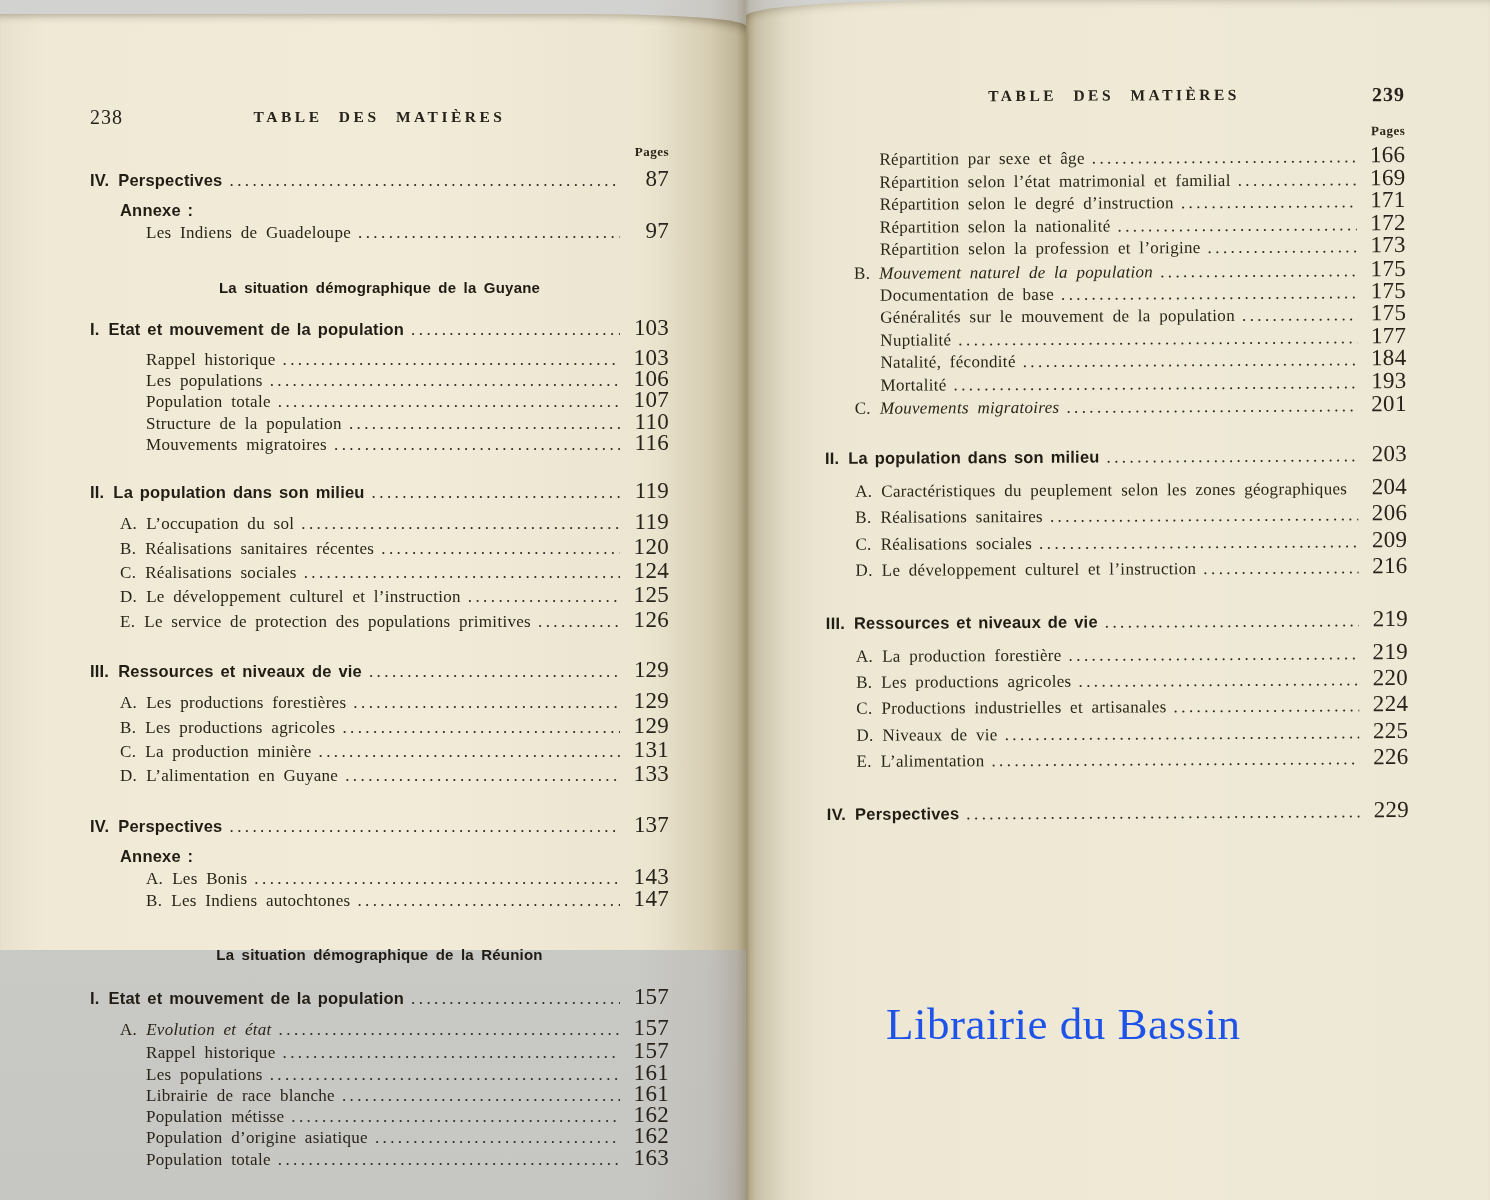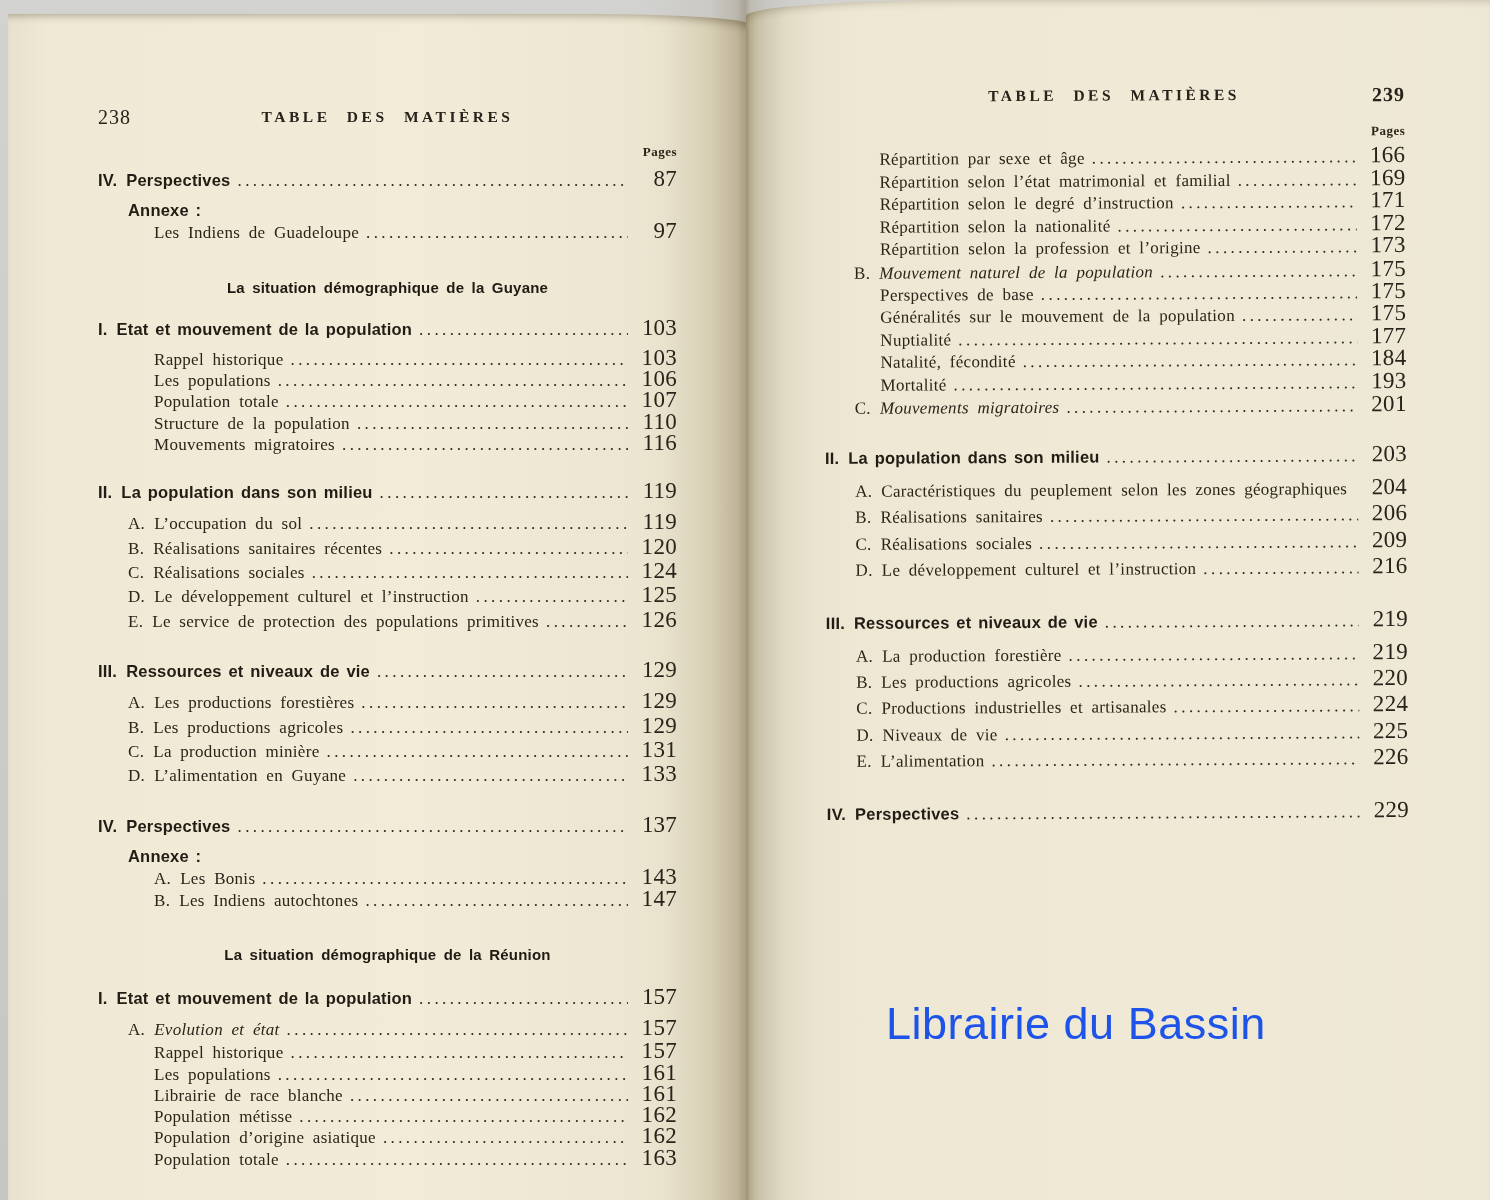--- a/index.html
+++ b/index.html
@@ -7,21 +7,21 @@
     position:relative;
     width:1490px;height:1200px;
     margin:0 auto;
     background:linear-gradient(180deg,#d2d2d0 0%,#c6c6c3 100%);
     overflow:hidden;
     font-family:"Liberation Serif", serif;
     color:#2b2519;
   }
   .page{position:absolute;box-sizing:border-box;}
   .page-left{
-    left:8px;top:14px;width:746px;height:1186px;
+    left:0;top:14px;width:746px;height:936px;
     background:linear-gradient(90deg,#e7e1cd 0px,#efe9d6 45px,#f1ebd8 55%,#ece5d0 88%,#d6cdb2 99%,#c9bfa2 100%);
     border-top-right-radius:160px 12px;
     box-shadow:inset 0 8px 9px -7px rgba(70,60,35,.45);
     padding:92px 77px 15px 90px;
   }
   .page-right{
     left:746px;top:0;width:744px;height:1200px;
     background:linear-gradient(90deg,#bdb293 0px,#d8d1ba 10px,#e7e1cc 40px,#ede7d4 110px,#efe9d6 55%,#ede7d5 100%);
     border-top-left-radius:220px 16px;
     box-shadow:inset 0 6px 8px -6px rgba(70,60,35,.30);
@@ -98,21 +98,21 @@
   .chapter-heading{
     text-align:center;
     font-family:"Liberation Sans", sans-serif;font-weight:700;
     font-size:15px;letter-spacing:.2px;word-spacing:3px;color:#1f1a12;
     margin-top:31px;margin-bottom:15px;line-height:28px;
   }
   .chapter-heading.second{margin-top:31px;margin-bottom:17px;}
 
   .watermark{
     position:absolute;left:886px;top:998px;
-    font-family:Liberation Sans, sans-serif;
+    font-family:Liberation Serif, serif;
     font-size:45px;font-weight:400;letter-spacing:.5px;
     color:#1d53e9;
   }
 </style>
 </head>
 <body>
 
 <div class="photo">
 
   <div class="page page-left">
@@ -336,21 +336,21 @@
             <span class="dots"></span>
             <span class="pg">173</span>
           </div>
           <div class="toc-row lvl1 italic">
             <span class="num">B.</span>
             <span class="t">Mouvement naturel de la population</span>
             <span class="dots"></span>
             <span class="pg">175</span>
           </div>
           <div class="toc-row lvl2">
-            <span class="t">Perspectives de base</span>
+            <span class="t">Documentation de base</span>
             <span class="dots"></span>
             <span class="pg">175</span>
           </div>
           <div class="toc-row lvl2">
             <span class="t">Généralités sur le mouvement de la population</span>
             <span class="dots"></span>
             <span class="pg">175</span>
           </div>
           <div class="toc-row lvl2">
             <span class="t">Nuptialité</span>

